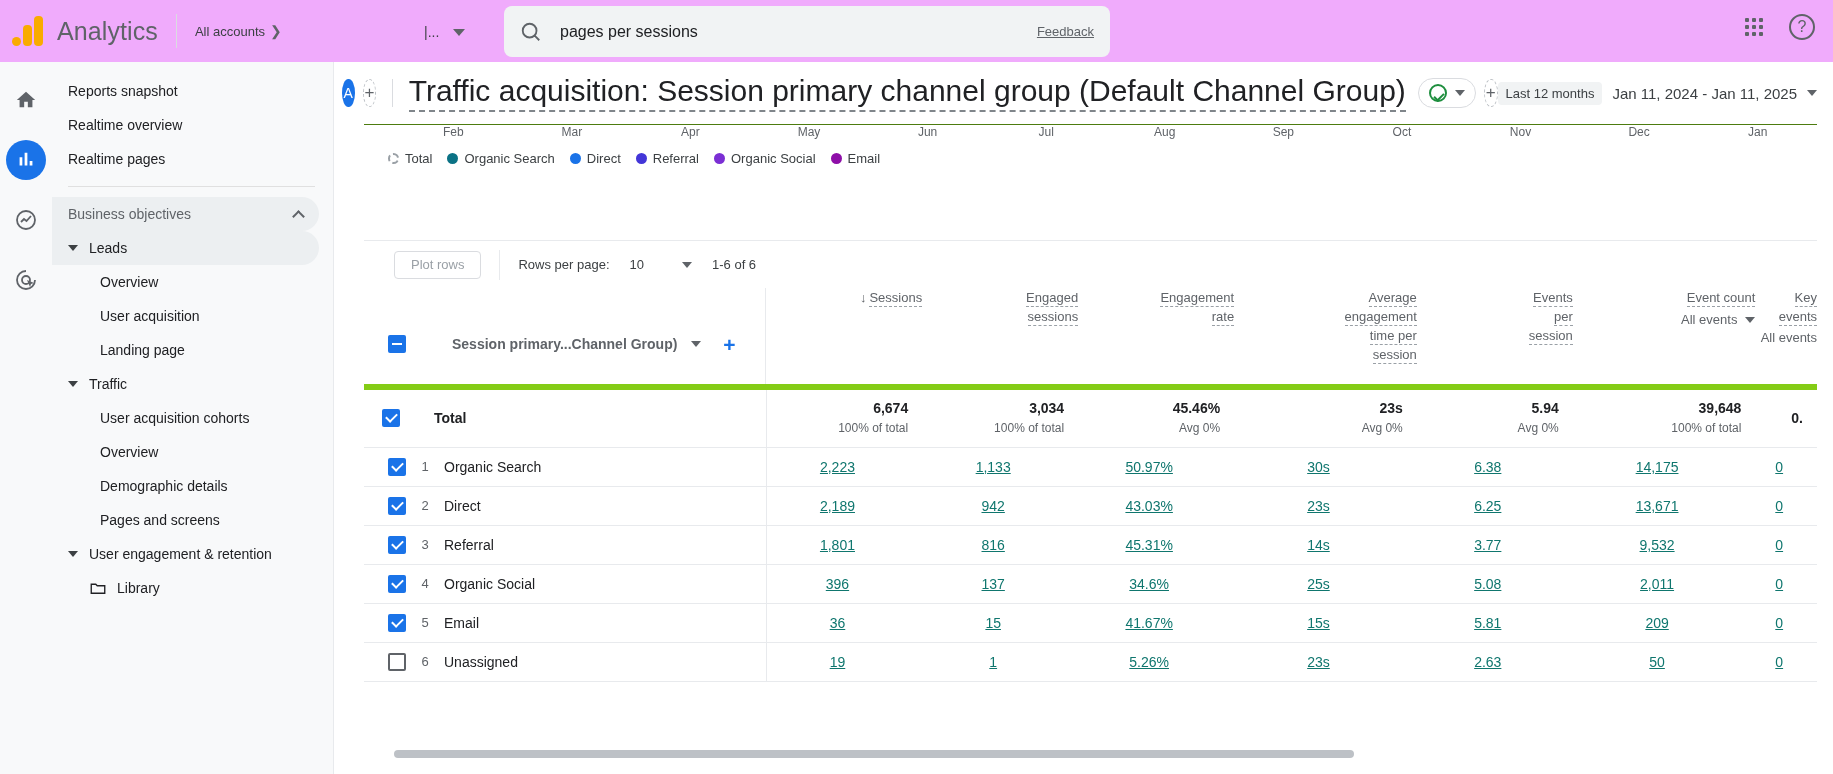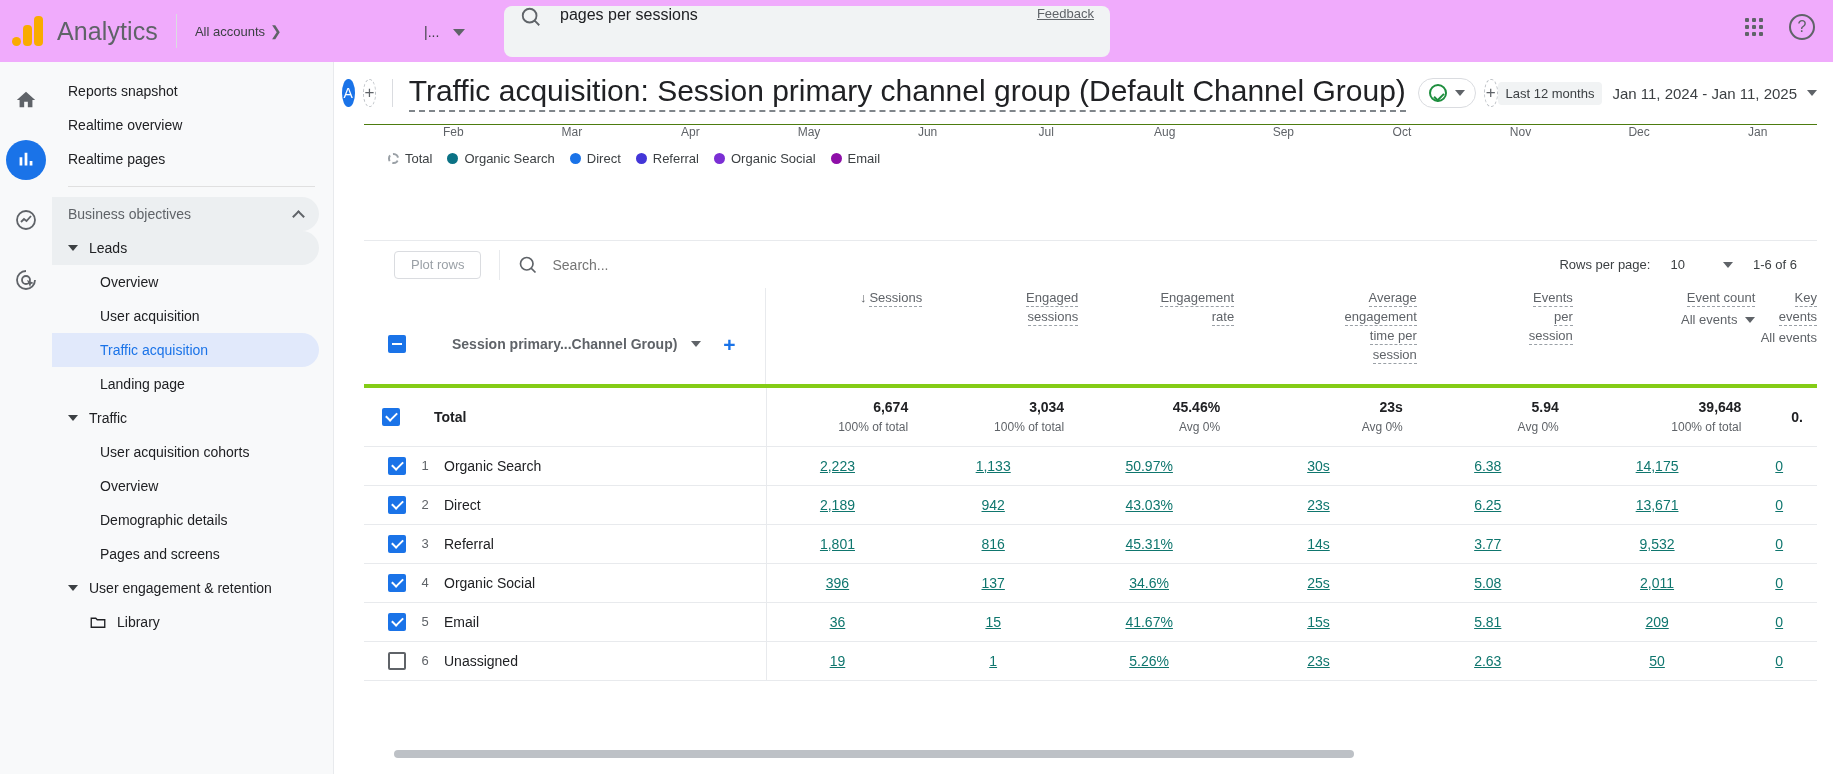--- a/index.html
+++ b/index.html
@@ -32,21 +32,21 @@
     display: flex; align-items: center; gap: 14px;
     font-size: 14px; color: #3c4043;
   }
   .caret-dn {
     width: 0; height: 0; border-left: 6px solid transparent;
     border-right: 6px solid transparent; border-top: 7px solid #5f6368;
   }
   .searchwrap {
     position: absolute; left: 504px; top: 6px; width: 606px; height: 51px;
     background: #f1f3f4; border-radius: 8px;
-    display: flex; align-items: flex-start; padding: 0 16px;
+    display: flex; align-items: center; padding: 0 16px;
   }
   .searchwrap svg { flex: 0 0 auto; }
   .searchinput {
     flex: 1; border: none; outline: none; background: transparent;
     font-family: "Liberation Sans", sans-serif; font-size: 16px;
     color: #202124; margin-left: 18px;
   }
   .feedback {
     font-size: 13px; color: #5f6368; text-decoration: underline;
     cursor: pointer; white-space: nowrap;
@@ -198,21 +198,21 @@
     font-family: "Liberation Sans", sans-serif; font-size: 14px; color: #202124;
   }
   .rpp {
     display: flex; align-items: center; gap: 20px;
     font-size: 13px; color: #3c4043; padding-right: 20px; white-space: nowrap;
   }
   .rpp-val { display: flex; align-items: center; gap: 38px; cursor: pointer; }
 
   table.gtbl { width: 100%; border-collapse: collapse; table-layout: fixed; }
   table.gtbl th, table.gtbl td { padding: 0; }
-  .th-head { height: 96px; vertical-align: top; border-bottom: 4px solid #84cc16; }
+  .th-head { height: 96px; vertical-align: top; border-bottom: 6px solid #84cc16; }
   .col-dim { width: 392px; }
   .col-m { width: 152px; }
   .col-m-wide { width: 178px; }
   .col-last { width: 60px; }
 
   .dim-head {
     display: flex; align-items: center; gap: 0; padding-top: 16px;
     border-right: 1px solid #e8eaed; height: 96px;
   }
   .cbox {
@@ -385,23 +385,20 @@
     <div class="nav-item lvl0 shade">
       <span class="tri"></span>
       <span>Leads</span>
     </div>
 
     <div class="nav-item lvl1">
       <span>Overview</span>
     </div>
     <div class="nav-item lvl1">
       <span>User acquisition</span>
-    </div>
-    <div class="nav-item lvl1 sel">
-      <span>Traffic acquisition</span>
     </div>
     <div class="nav-item lvl1">
       <span>Landing page</span>
     </div>
     <div class="nav-item lvl0">
       <span class="tri"></span>
       <span>Traffic</span>
     </div>
 
     <div class="nav-item lvl1">
@@ -493,26 +490,20 @@
           <span>Email</span>
         </span>
       </div>
     </div>
 
     <div class="tablecard">
 
       <div class="tbl-toolbar">
         <div class="plot-btn">Plot rows</div>
         <div class="tb-div"></div>
-        <div class="tsearch">
-          <svg width="20" height="20" viewBox="0 0 24 24">
-            <path fill="none" stroke="#5f6368" stroke-width="2" d="M10.5 3a7.5 7.5 0 1 0 0 15 7.5 7.5 0 0 0 0-15zM16 16l5 5"></path>
-          </svg>
-          <input placeholder="Search..." style="">
-        </div>
         <div class="rpp">
           <span>Rows per page:</span>
           <span class="rpp-val">
             <span>10</span>
             <span class="caret-sm"></span>
           </span>
           <span>1-6 of 6</span>
         </div>
       </div>
 

